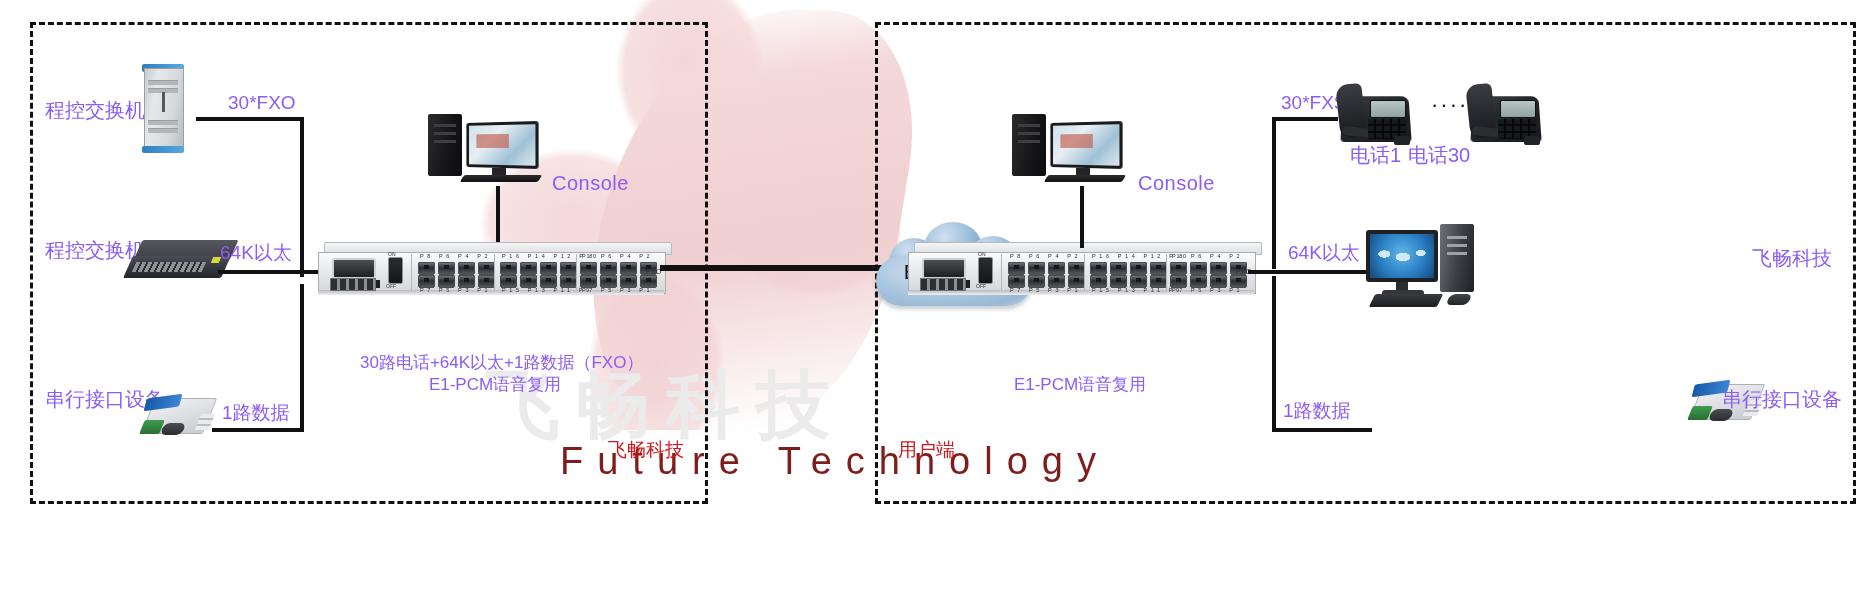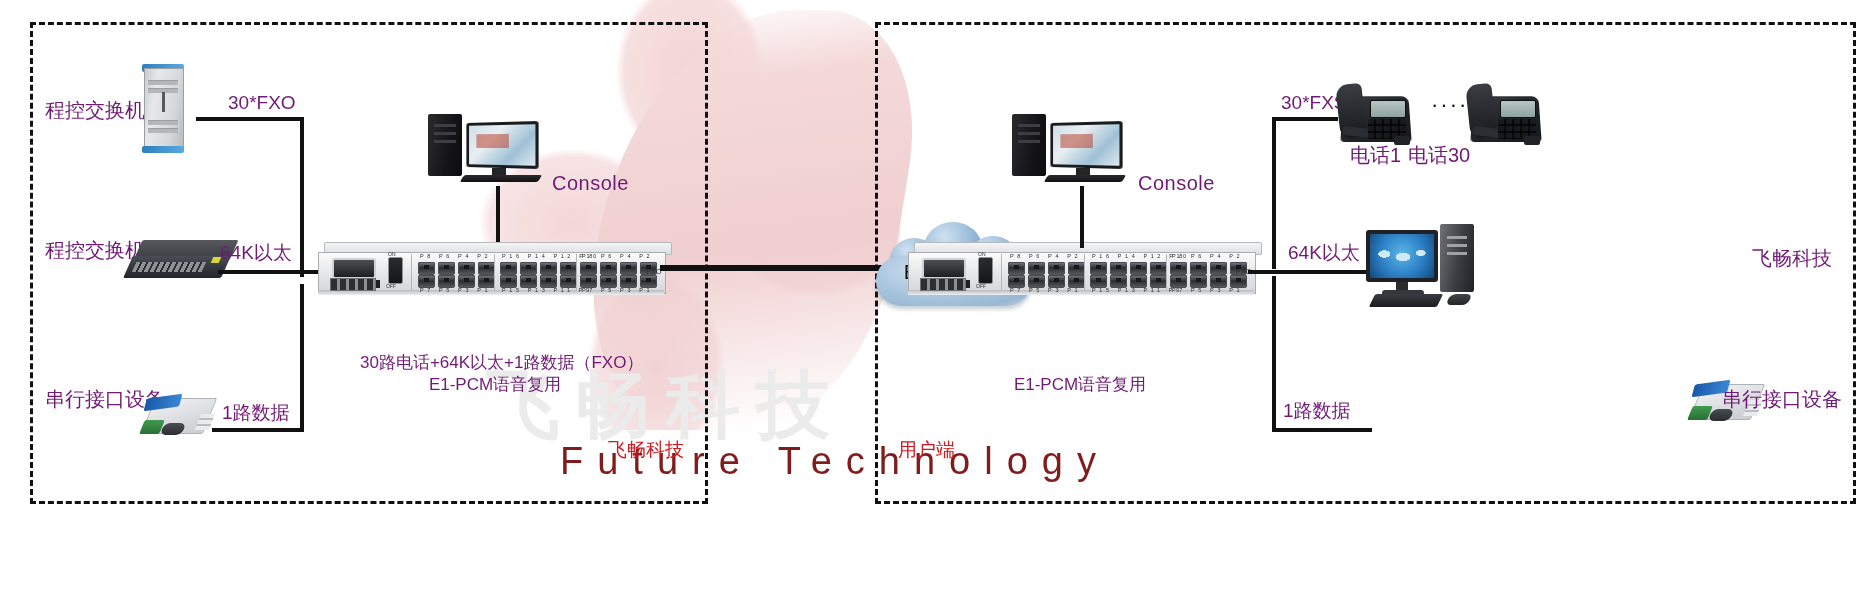--- a/index.html
+++ b/index.html
@@ -40,21 +40,21 @@
   .frame{
     position:absolute;border:3px dashed #111;background:transparent;
   }
 
   
   .hline{position:absolute;background:#111;height:4px;}
   .vline{position:absolute;background:#111;width:4px;}
   .thick{height:6px;}
 
   
-  .lbl{position:absolute;white-space:nowrap;font-size:19px;color:#701a75;}
+  .lbl{position:absolute;white-space:nowrap;font-size:19px;color:#8b5cf6;}
   .lbl.cn{font-size:20px;}
   .lbl.red{color:#d1191f;font-size:19px;}
   .lbl.console{font-size:20px;letter-spacing:.5px;}
   .lbl.cap{font-size:17px;text-align:center;line-height:21px;}
   .dots{position:absolute;font-size:22px;letter-spacing:2px;color:#111;}
 
   
   .pbx{position:absolute;width:46px;height:92px;}
   .pbx .body{position:absolute;left:4px;top:6px;width:38px;height:80px;
     background:linear-gradient(100deg,#c9ccce 0%,#e6e8ea 28%,#d5d8da 70%,#b8bcbe 100%);

